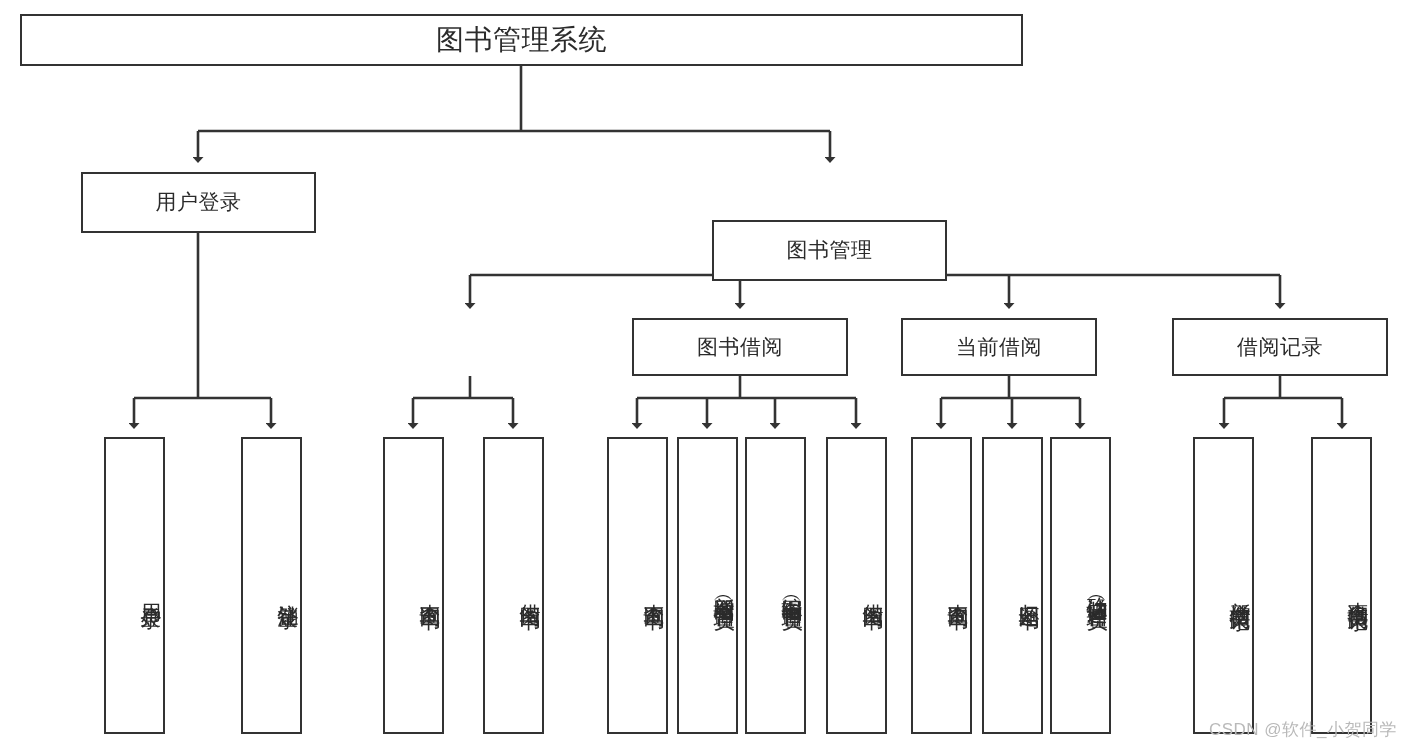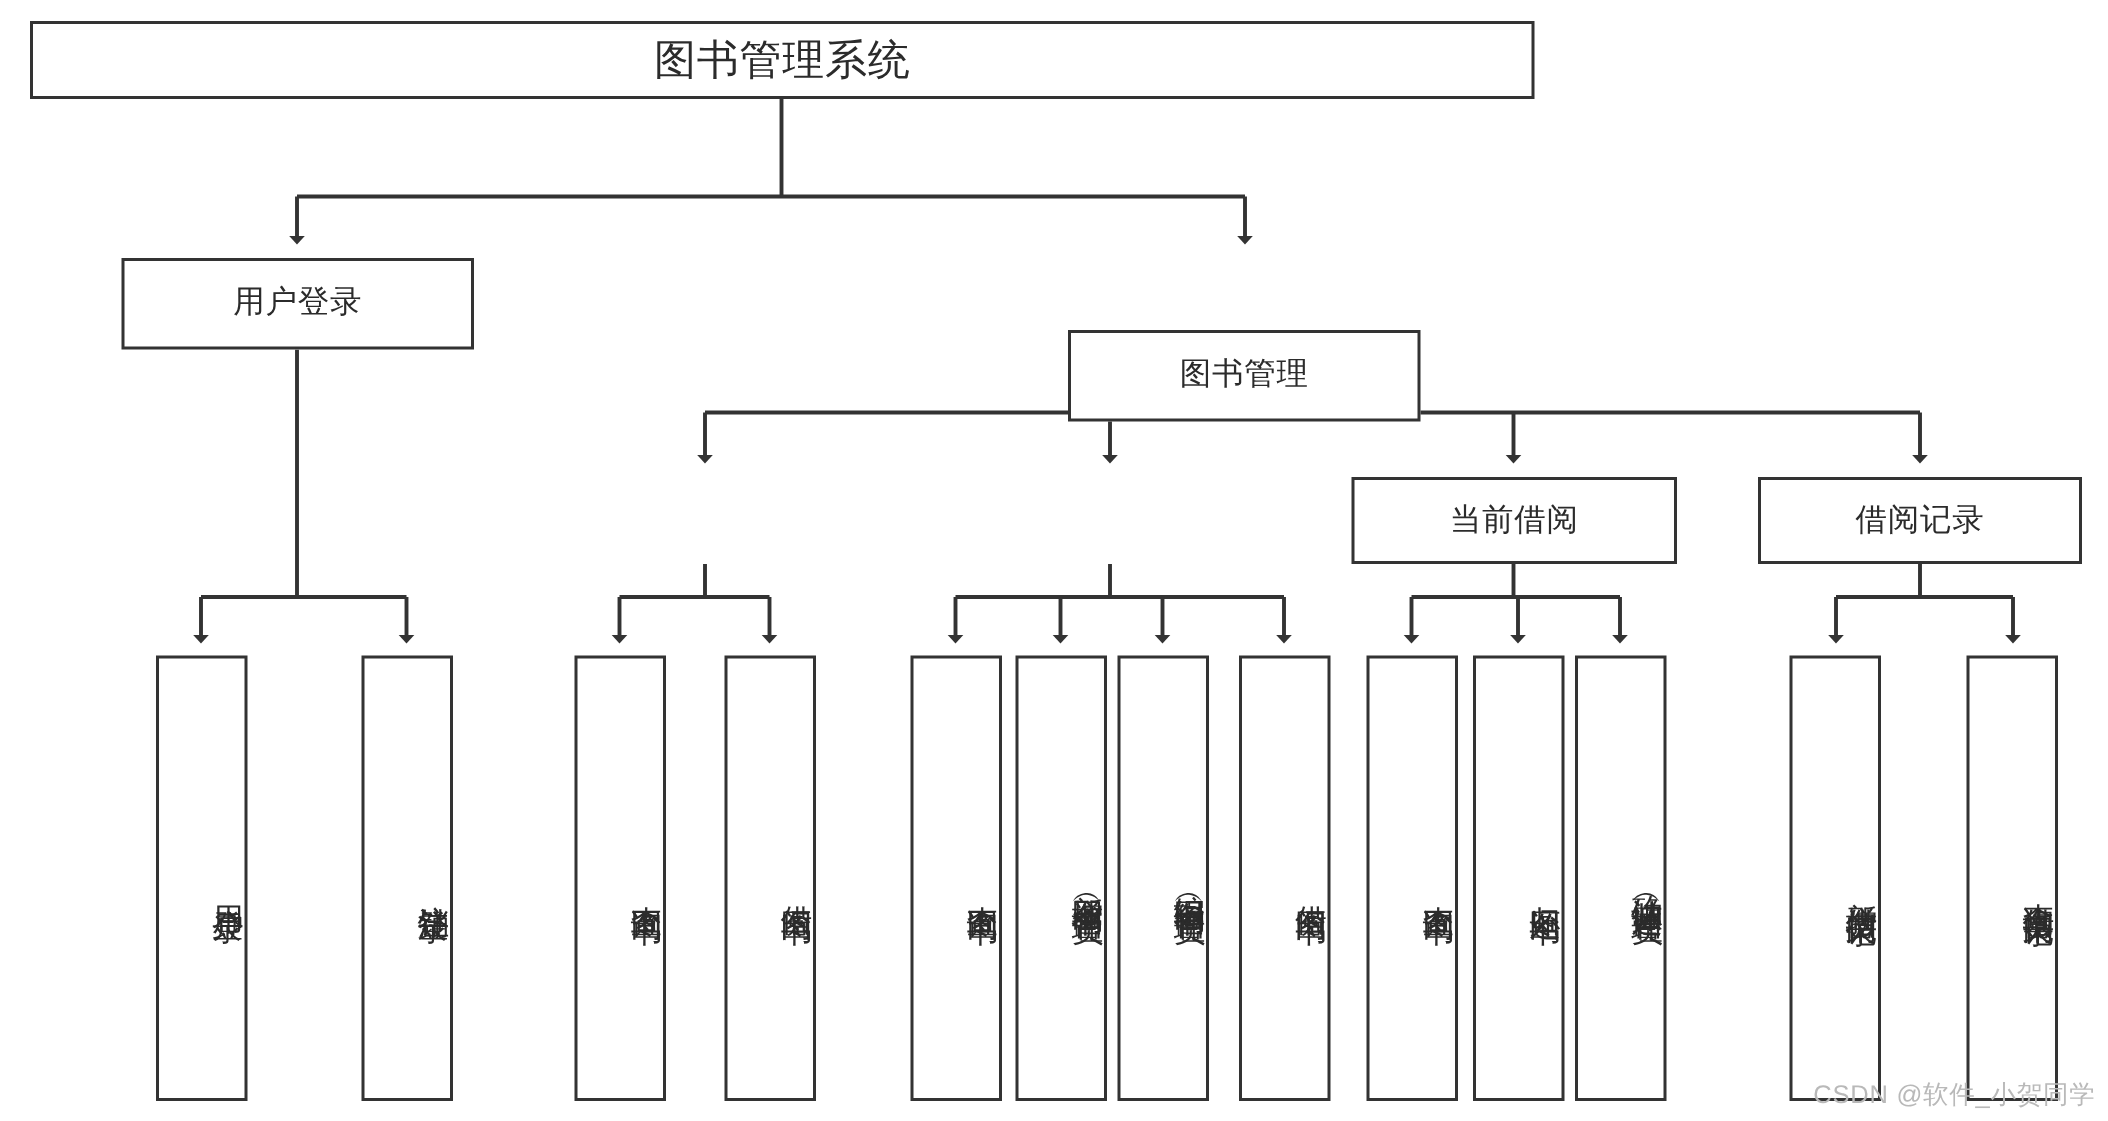--- a/index.html
+++ b/index.html
@@ -132,21 +132,24 @@
     <span>图书管理系统</span>
   </div>
 
   <div class="node h" style="left:81px; top:172px; width:235px; height:61px;">
     <span>用户登录</span>
   </div>
   <div class="node h" style="left:712px; top:172px; width:235px; height:61px;margin-top:48px;">
     <span>图书管理</span>
   </div>
 
-  <div class="node h" style="left:901px; top:318px; width:217px; height:58px;">
+  <div class="node h" style="left:632px; top:318px; width:216px; height:58px;">
+    <span>图书借阅</span>
+  </div>
+  <div class="node h" style="left:901px; top:318px; width:196px; height:58px;">
     <span>当前借阅</span>
   </div>
   <div class="node h" style="left:1172px; top:318px; width:216px; height:58px;">
     <span>借阅记录</span>
   </div>
 
   <div class="node v" style="left:104px; top:437px; width:61px; height:297px;">
     <span class="vtext">用户登录</span>
   </div>
   <div class="node v" style="left:241px; top:437px; width:61px; height:297px;">

